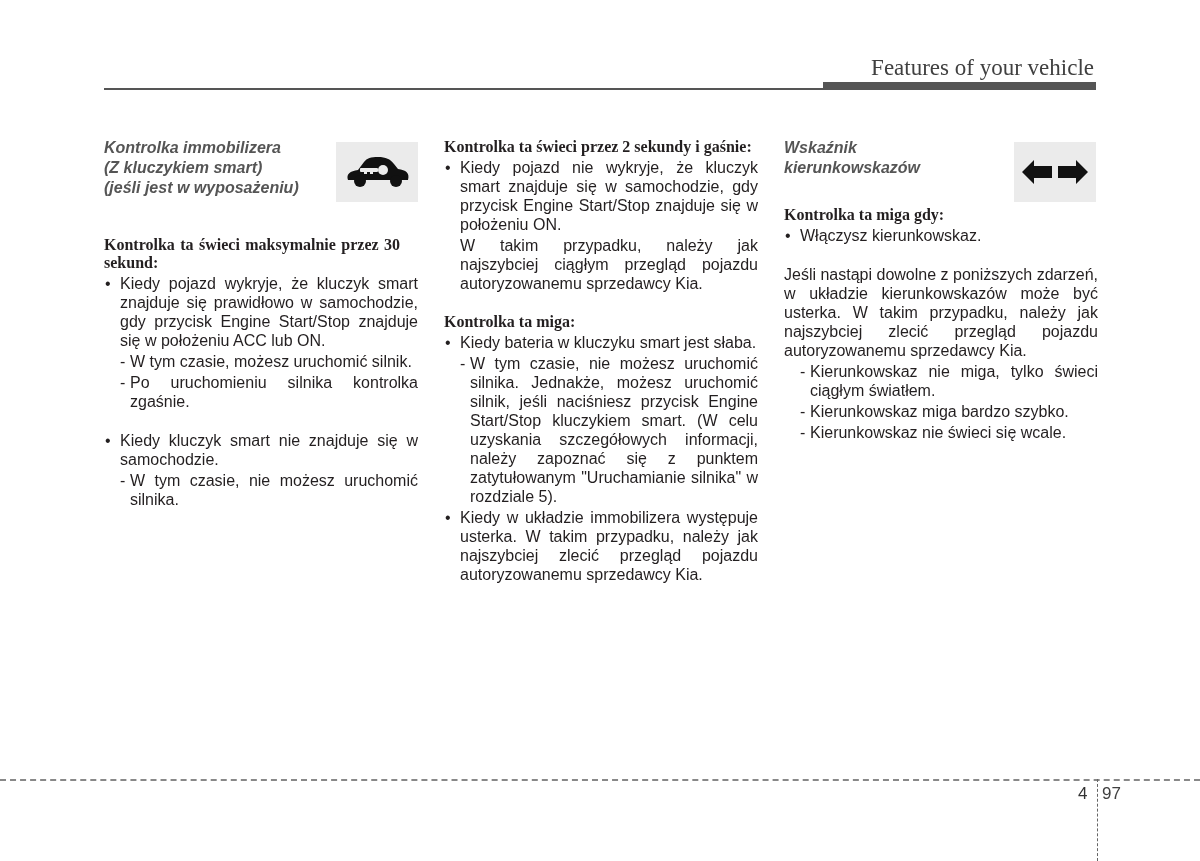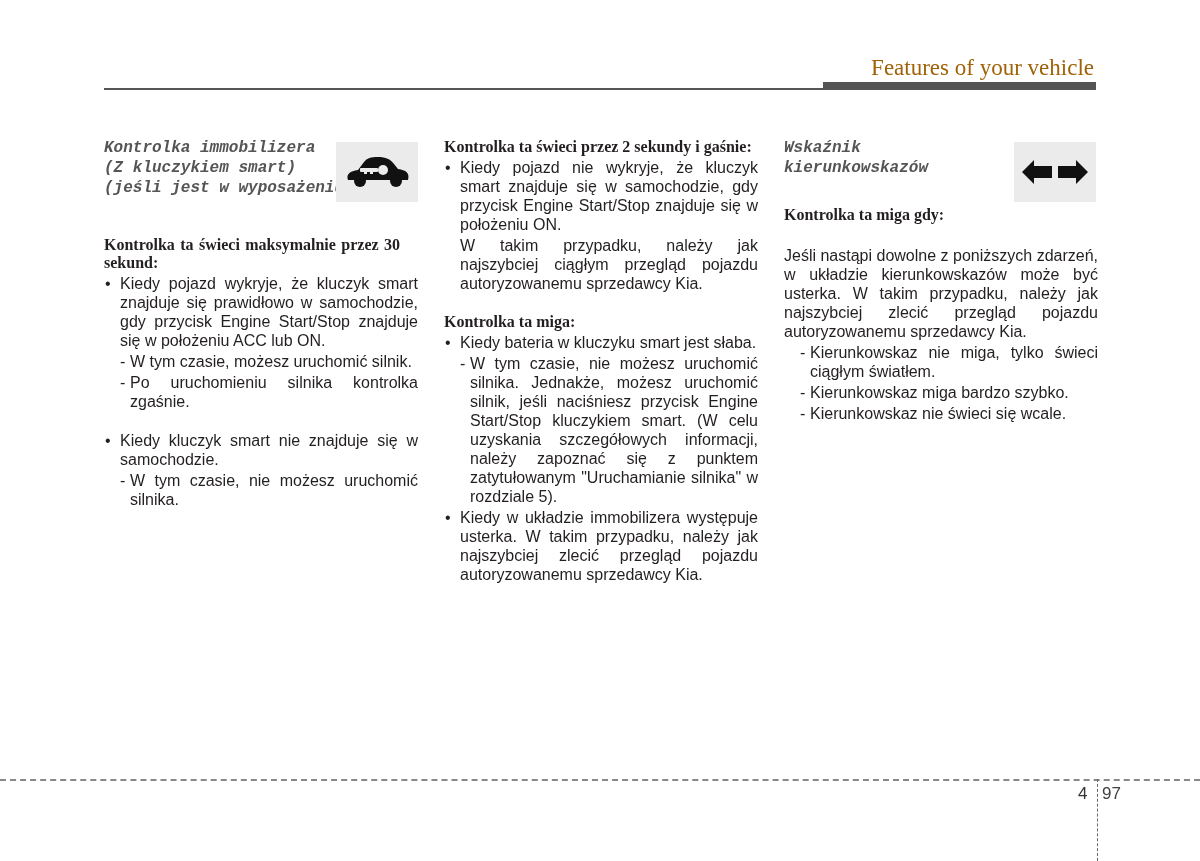--- a/index.html
+++ b/index.html
@@ -1,30 +1,30 @@
 <!DOCTYPE html>
 <html><head>
 <meta charset="utf-8">
 <style>
   html, body { margin: 0; padding: 0; background: #ffffff; }
   body { width: 1200px; height: 861px; position: relative; overflow: hidden; color: #231f20; }
   .page-header-title {
     position: absolute; right: 106px; top: 55px;
-    font-family: "Liberation Serif", serif; font-size: 23px; color: #a16207;
+    font-family: "Liberation Serif", serif; font-size: 23px; color: #404040;
     white-space: nowrap;
   }
   .rule-thin { position: absolute; left: 104px; top: 88px; width: 720px; height: 2px; background: #555555; }
   .rule-thick { position: absolute; left: 823px; top: 82px; width: 273px; height: 8px; background: #555555; }
 
   .col { position: absolute; top: 138px; width: 314px; font-family: "Liberation Sans", sans-serif; font-size: 16px; line-height: 19px; }
   .col1 { left: 104px; }
   .col2 { left: 444px; }
   .col3 { left: 784px; }
 
-  .sec-title { font-family: Liberation Mono, monospace; font-style: italic; font-weight: bold; color: #555555; font-size: 16px; line-height: 20px; }
+  .sec-title { font-family: Liberation Sans, sans-serif; font-style: italic; font-weight: bold; color: #555555; font-size: 16px; line-height: 20px; }
   .icon-box { position: absolute; background: #ebebeb; width: 82px; height: 60px; display: flex; align-items: center; justify-content: center; }
   .col1 .icon-box { left: 232px; top: 4px; }
   .col3 .icon-box { left: 230px; top: 4px; }
 
   .sub-head { font-family: "Liberation Serif", serif; font-weight: bold; font-size: 16px; line-height: 18px; color: #231f20; margin-top: 0; margin-bottom: 2px; text-align: justify; }
   .bullet { position: relative; padding-left: 16px; text-align: justify; }
   .bullet::before { content: "•"; position: absolute; left: 1px; top: 0; }
   .dash { position: relative; padding-left: 26px; text-align: justify; margin-top: 2px; }
   .dash::before { content: "-"; position: absolute; left: 16px; top: 0; }
   .indent { padding-left: 16px; text-align: justify; margin-top: 2px; }
@@ -90,20 +90,21 @@
   </div>
   <div class="icon-box">
     <svg width="70" height="30" viewBox="0 0 70 30">
       <polygon points="2,15 14,3 14,9 32,9 32,21 14,21 14,27" fill="#111"></polygon>
       <polygon points="68,15 56,3 56,9 38,9 38,21 56,21 56,27" fill="#111"></polygon>
     </svg>
   </div>
   <div class="gap-m"></div>
   <div class="gap-s" style="height:8px;"></div>
   <div class="sub-head">Kontrolka ta miga gdy:</div>
+  <div class="bullet">Włączysz kierunkowskaz.</div>
   <div class="gap-m"></div>
   <div class="para">Jeśli nastąpi dowolne z poniższych zdarzeń, w układzie kierunkowskazów może być usterka. W takim przypadku, należy jak najszybciej zlecić przegląd pojazdu autoryzowanemu sprzedawcy Kia.</div>
   <div class="dash">Kierunkowskaz nie miga, tylko świeci ciągłym światłem.</div>
   <div class="dash">Kierunkowskaz miga bardzo szybko.</div>
   <div class="dash">Kierunkowskaz nie świeci się wcale.</div>
 </div>
 
 <div class="footer-rule"></div>
 <div class="footer-vline"></div>
 <div class="page-chapter">4</div>

